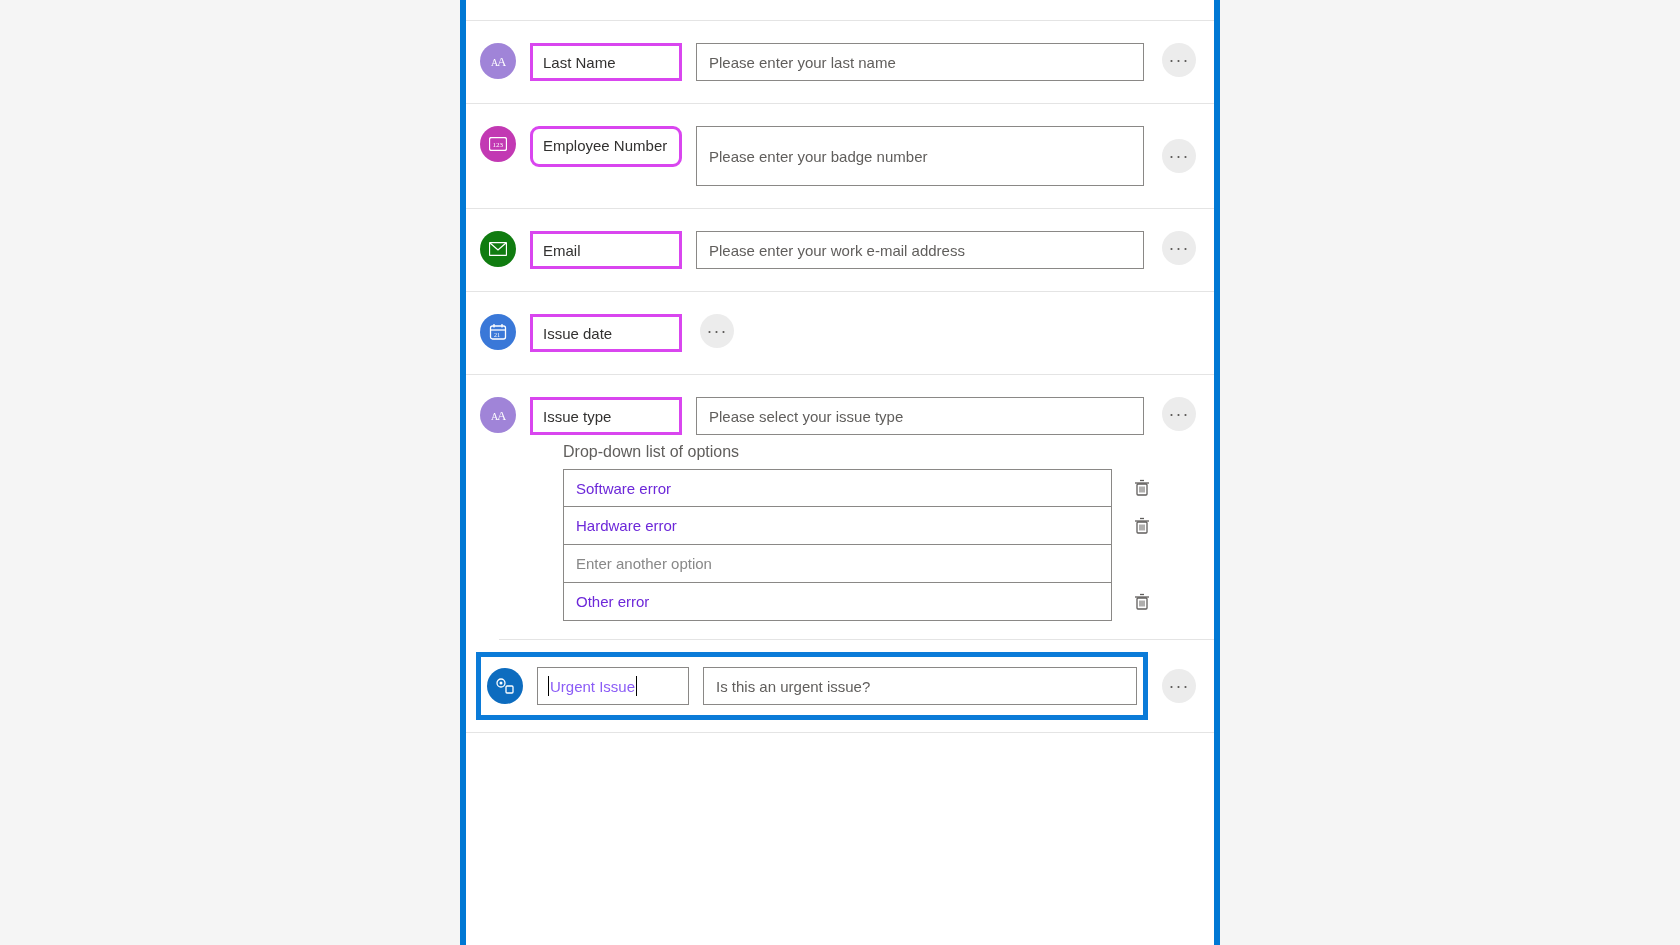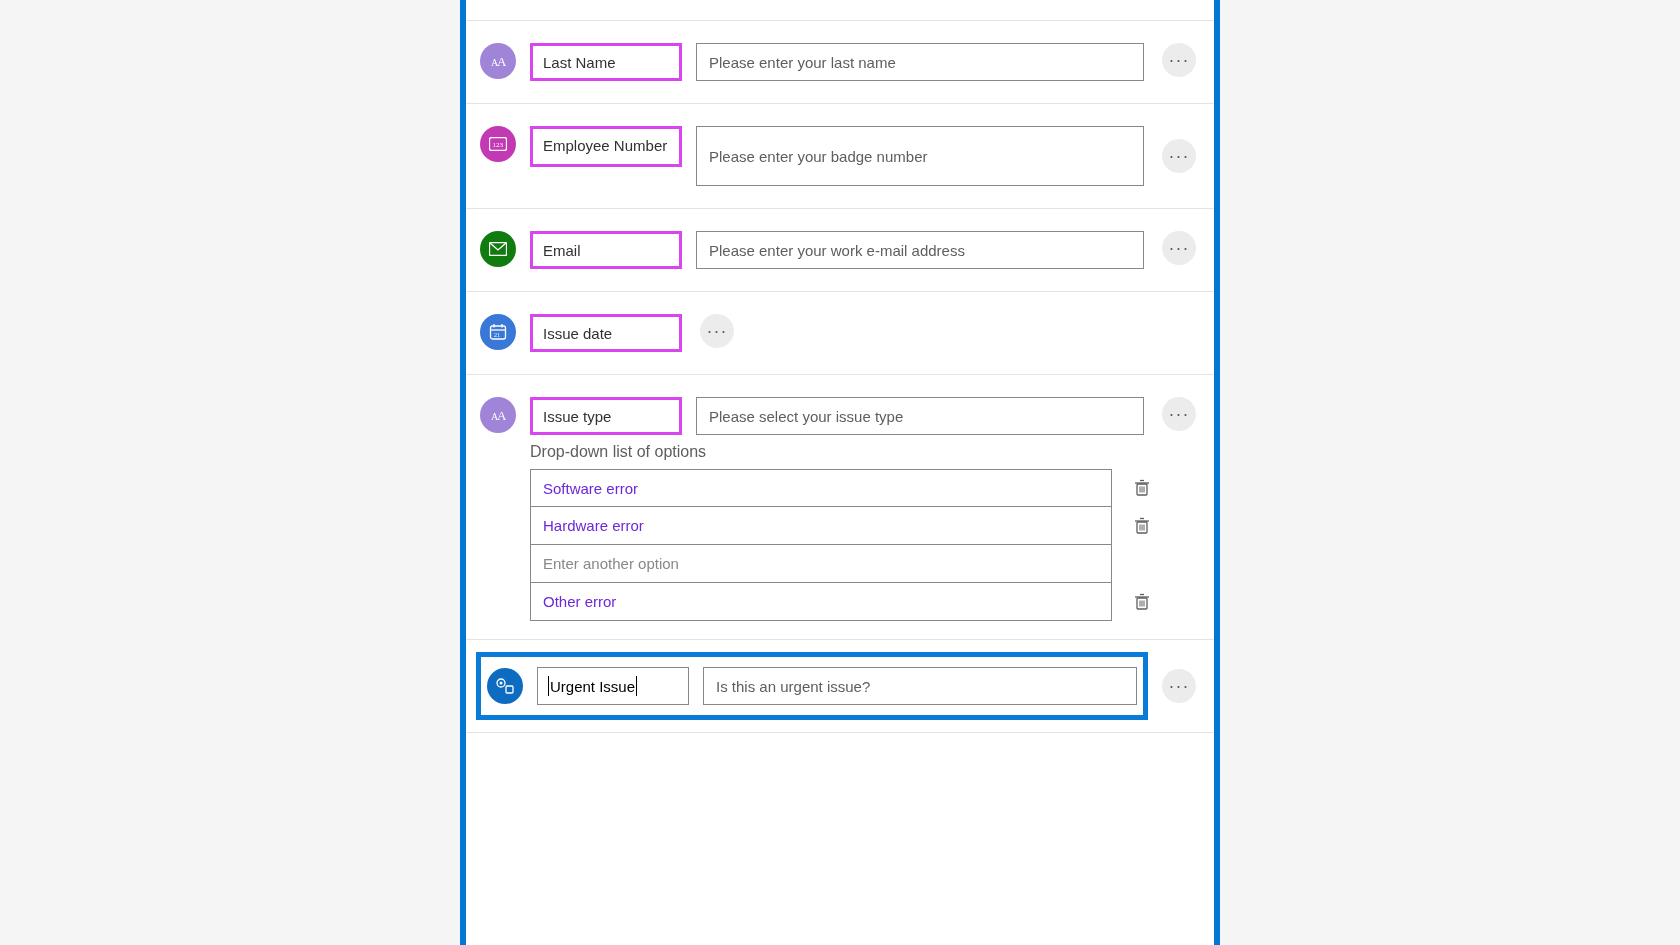--- a/index.html
+++ b/index.html
@@ -47,21 +47,21 @@
       min-height: 38px;
       border: 3px solid #d946ef;
       padding: 6px 10px;
       font-size: 15px;
       color: #323130;
       background: #fff;
       display: flex;
       align-items: center;
       flex-shrink: 0;
     }
-    .label-box.multi { height: auto; line-height: 1.5; }
+    .label-box.multi { height: auto; line-height: 1.5; border-radius: 9px; }
     .value-box {
       flex: 1;
       min-height: 38px;
       border: 1px solid #8a8886;
       padding: 6px 12px;
       font-size: 15px;
       color: #605e5c;
       background: #fff;
       display: flex;
       align-items: center;
@@ -78,20 +78,21 @@
       color: #605e5c;
       font-size: 18px;
       cursor: pointer;
       flex-shrink: 0;
       margin-left: 4px;
       letter-spacing: 1px;
     }
     .dropdown-section {
       padding-left: 64px;
       padding-right: 60px;
+      margin-left: 33px;
     }
     .dropdown-title {
       font-size: 16px;
       color: #605e5c;
       margin-bottom: 8px;
     }
     .option-row {
       display: flex;
       align-items: center;
       gap: 18px;
@@ -134,21 +135,21 @@
       align-items: center;
       padding-right: 18px;
       border-bottom: 1px solid #e4e4e4;
     }
     .input-like {
       width: 152px;
       min-height: 38px;
       border: 1px solid #8a8886;
       padding: 6px 10px;
       font-size: 15px;
-      color: #000000;
+      color: #8b5cf6;
       background: #fff;
       display: flex;
       align-items: center;
       flex-shrink: 0;
       position: relative;
     }
     .caret-before {
       width: 1px;
       height: 20px;
       background: #000;

